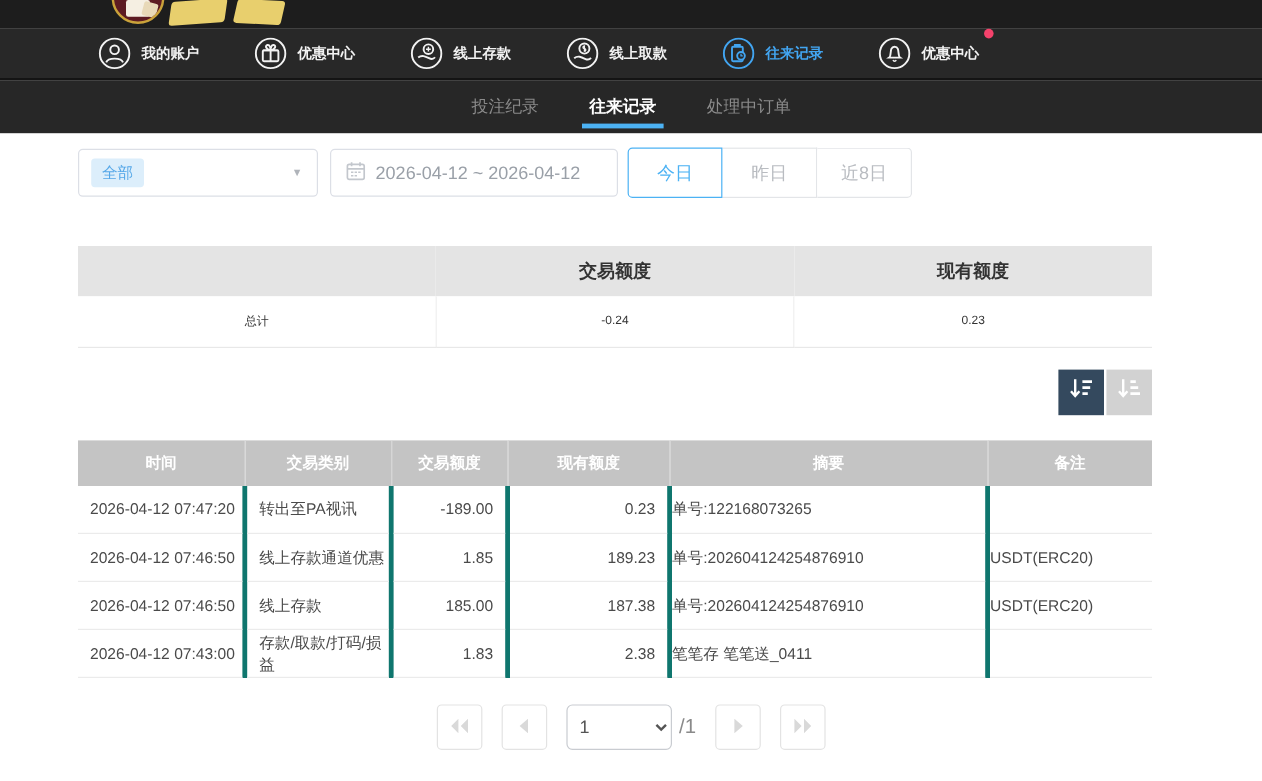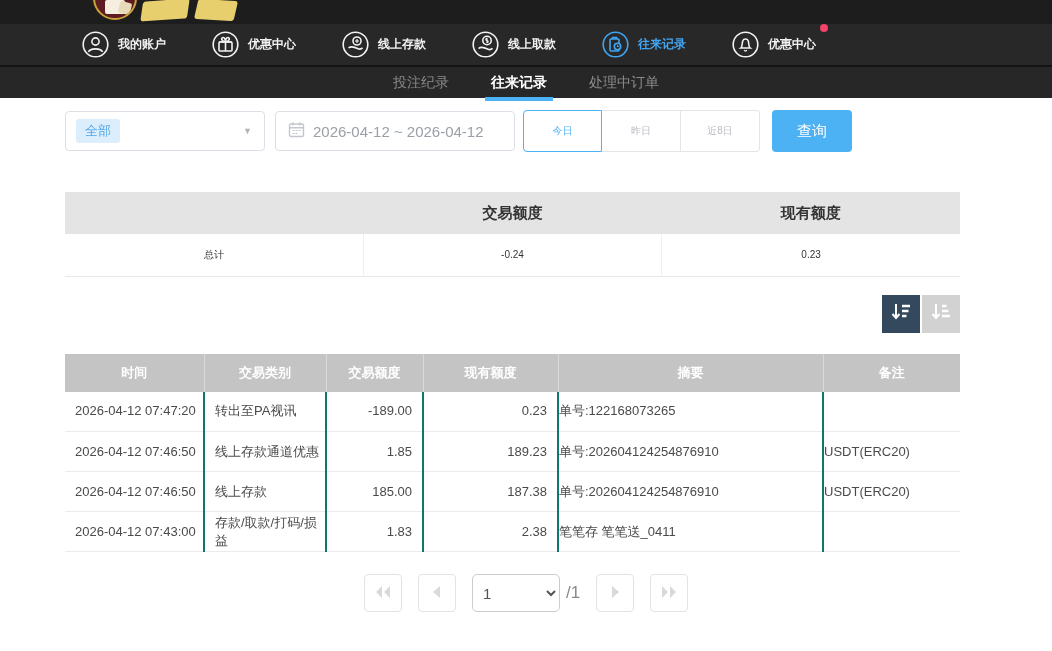--- a/index.html
+++ b/index.html
@@ -22,42 +22,42 @@
     padding-left:82px; column-gap:46px; border-bottom:2px solid #141414; }
   .nav-item { display:flex; align-items:center; gap:9px; color:#f2f2f2; font-size:12px;
     font-weight:bold; cursor:pointer; position:relative; white-space:nowrap; }
   .nav-item svg { display:block; }
   .nav-item .ic { stroke:#f2f2f2; }
   .nav-item.active { color:#42a5f1; }
   .nav-item.active .ic { stroke:#42a5f1; }
   .nav-dot { position:absolute; right:-12px; top:-7px; width:8px; height:8px;
     border-radius:50%; background:#f4426b; }
 
-  .subnav { height:31px; background:#272727; display:flex; justify-content:center;
+  .subnav { height:44px; background:#272727; display:flex; justify-content:center;
     align-items:center; column-gap:34px; }
   .subtab { color:#8b8b8b; font-size:14px; height:36px; line-height:34px;
     cursor:pointer; position:relative; padding:0 4px; }
   .subtab.active { color:#ffffff; font-weight:bold; }
   .subtab.active::after { content:""; position:absolute; left:-2px; right:-2px; bottom:0;
     height:4px; background:#4cb2f4; }
 
   
   .filters { display:flex; align-items:center; margin:13px 0 0 65px; height:40px; }
   .type-select { width:200px; height:40px; border:1px solid #dcdfe6; border-radius:4px;
     display:flex; align-items:center; padding:0 10px; position:relative; cursor:pointer;
     background:#fff; }
   .tag { background:#dceefb; color:#54a7e8; font-size:13px; padding:3px 9px;
     border-radius:3px; }
   .caret { position:absolute; right:12px; color:#b0b4ba; font-size:9px; }
   .date-input { width:240px; height:40px; border:1px solid #dcdfe6; border-radius:4px;
     margin-left:10px; display:flex; align-items:center; padding:0 12px; gap:8px;
     color:#9aa0a8; font-size:15px; cursor:pointer; background:#fff; }
   .btn-group { display:flex; margin-left:8px; }
   .qbtn { width:79px; height:42px; background:#fff; border:1px solid #e3e5e8;
-    color:#b9bcc1; font-size:10px; cursor:pointer; font-family:inherit; }
+    color:#b9bcc1; font-size:15px; cursor:pointer; font-family:inherit; }
   .qbtn.first { border-radius:4px 0 0 4px; }
   .qbtn.last { border-radius:0 4px 4px 0; border-left:none; }
   .qbtn.mid { border-left:none; }
   .qbtn.active { border:1px solid #4cb2f4; color:#4cb2f4; z-index:1; }
   .search-btn { margin-left:12px; width:80px; height:42px; background:#4cb2f4;
     color:#fff; font-size:15px; border:none; border-radius:4px; cursor:pointer;
     font-family:inherit; }
 
   
   .summary { width:895px; margin:41px 0 0 65px; border-collapse:collapse;
@@ -76,21 +76,21 @@
   .sortbtn.desc { background:#34495e; }
   .sortbtn.asc  { background:#d2d2d2; }
 
   
   .records { width:895px; margin:21px 0 0 65px; border-collapse:collapse;
     table-layout:fixed; }
   .records thead th { background:#c4c4c4; color:#fff; font-weight:bold; font-size:13px;
     height:38px; text-align:center; border-right:1px solid #d9d9d9; }
   .records thead th:last-child { border-right:none; }
   .records td { height:40px; font-size:13px; color:#4a4a4a;
-    border-bottom:1px solid #ebebeb; border-right:2px solid #0f766e;
+    border-bottom:1px solid #ebebeb; border-right:4px solid #0f766e;
     background:#fff; line-height:1.35; }
   .records td:last-child { border-right:none; }
   .td-left { text-align:left; padding-left:10px; }
   .td-right { text-align:right; padding-right:10px; }
   .td-pad { padding-left:0; }
 
   
   .pagination { margin-top:22px; display:flex; justify-content:center;
     align-items:center; gap:16px; }
   .pgbtn { width:38px; height:38px; border:1px solid #e3e3e3; border-radius:4px;
@@ -209,21 +209,20 @@
       </svg></span>
     <span>2026-04-12 ~ 2026-04-12</span>
   </div>
 
   <div class="btn-group">
     <button class="qbtn first active">今日</button>
     <button class="qbtn mid">昨日</button>
     <button class="qbtn last">近8日</button>
   </div>
 
-  <button class="search-btn">查询</button>
 </div>
 
 <table class="summary">
   <thead>
     <tr>
       <th></th>
       <th>交易额度</th>
       <th>现有额度</th>
     </tr>
   </thead>

